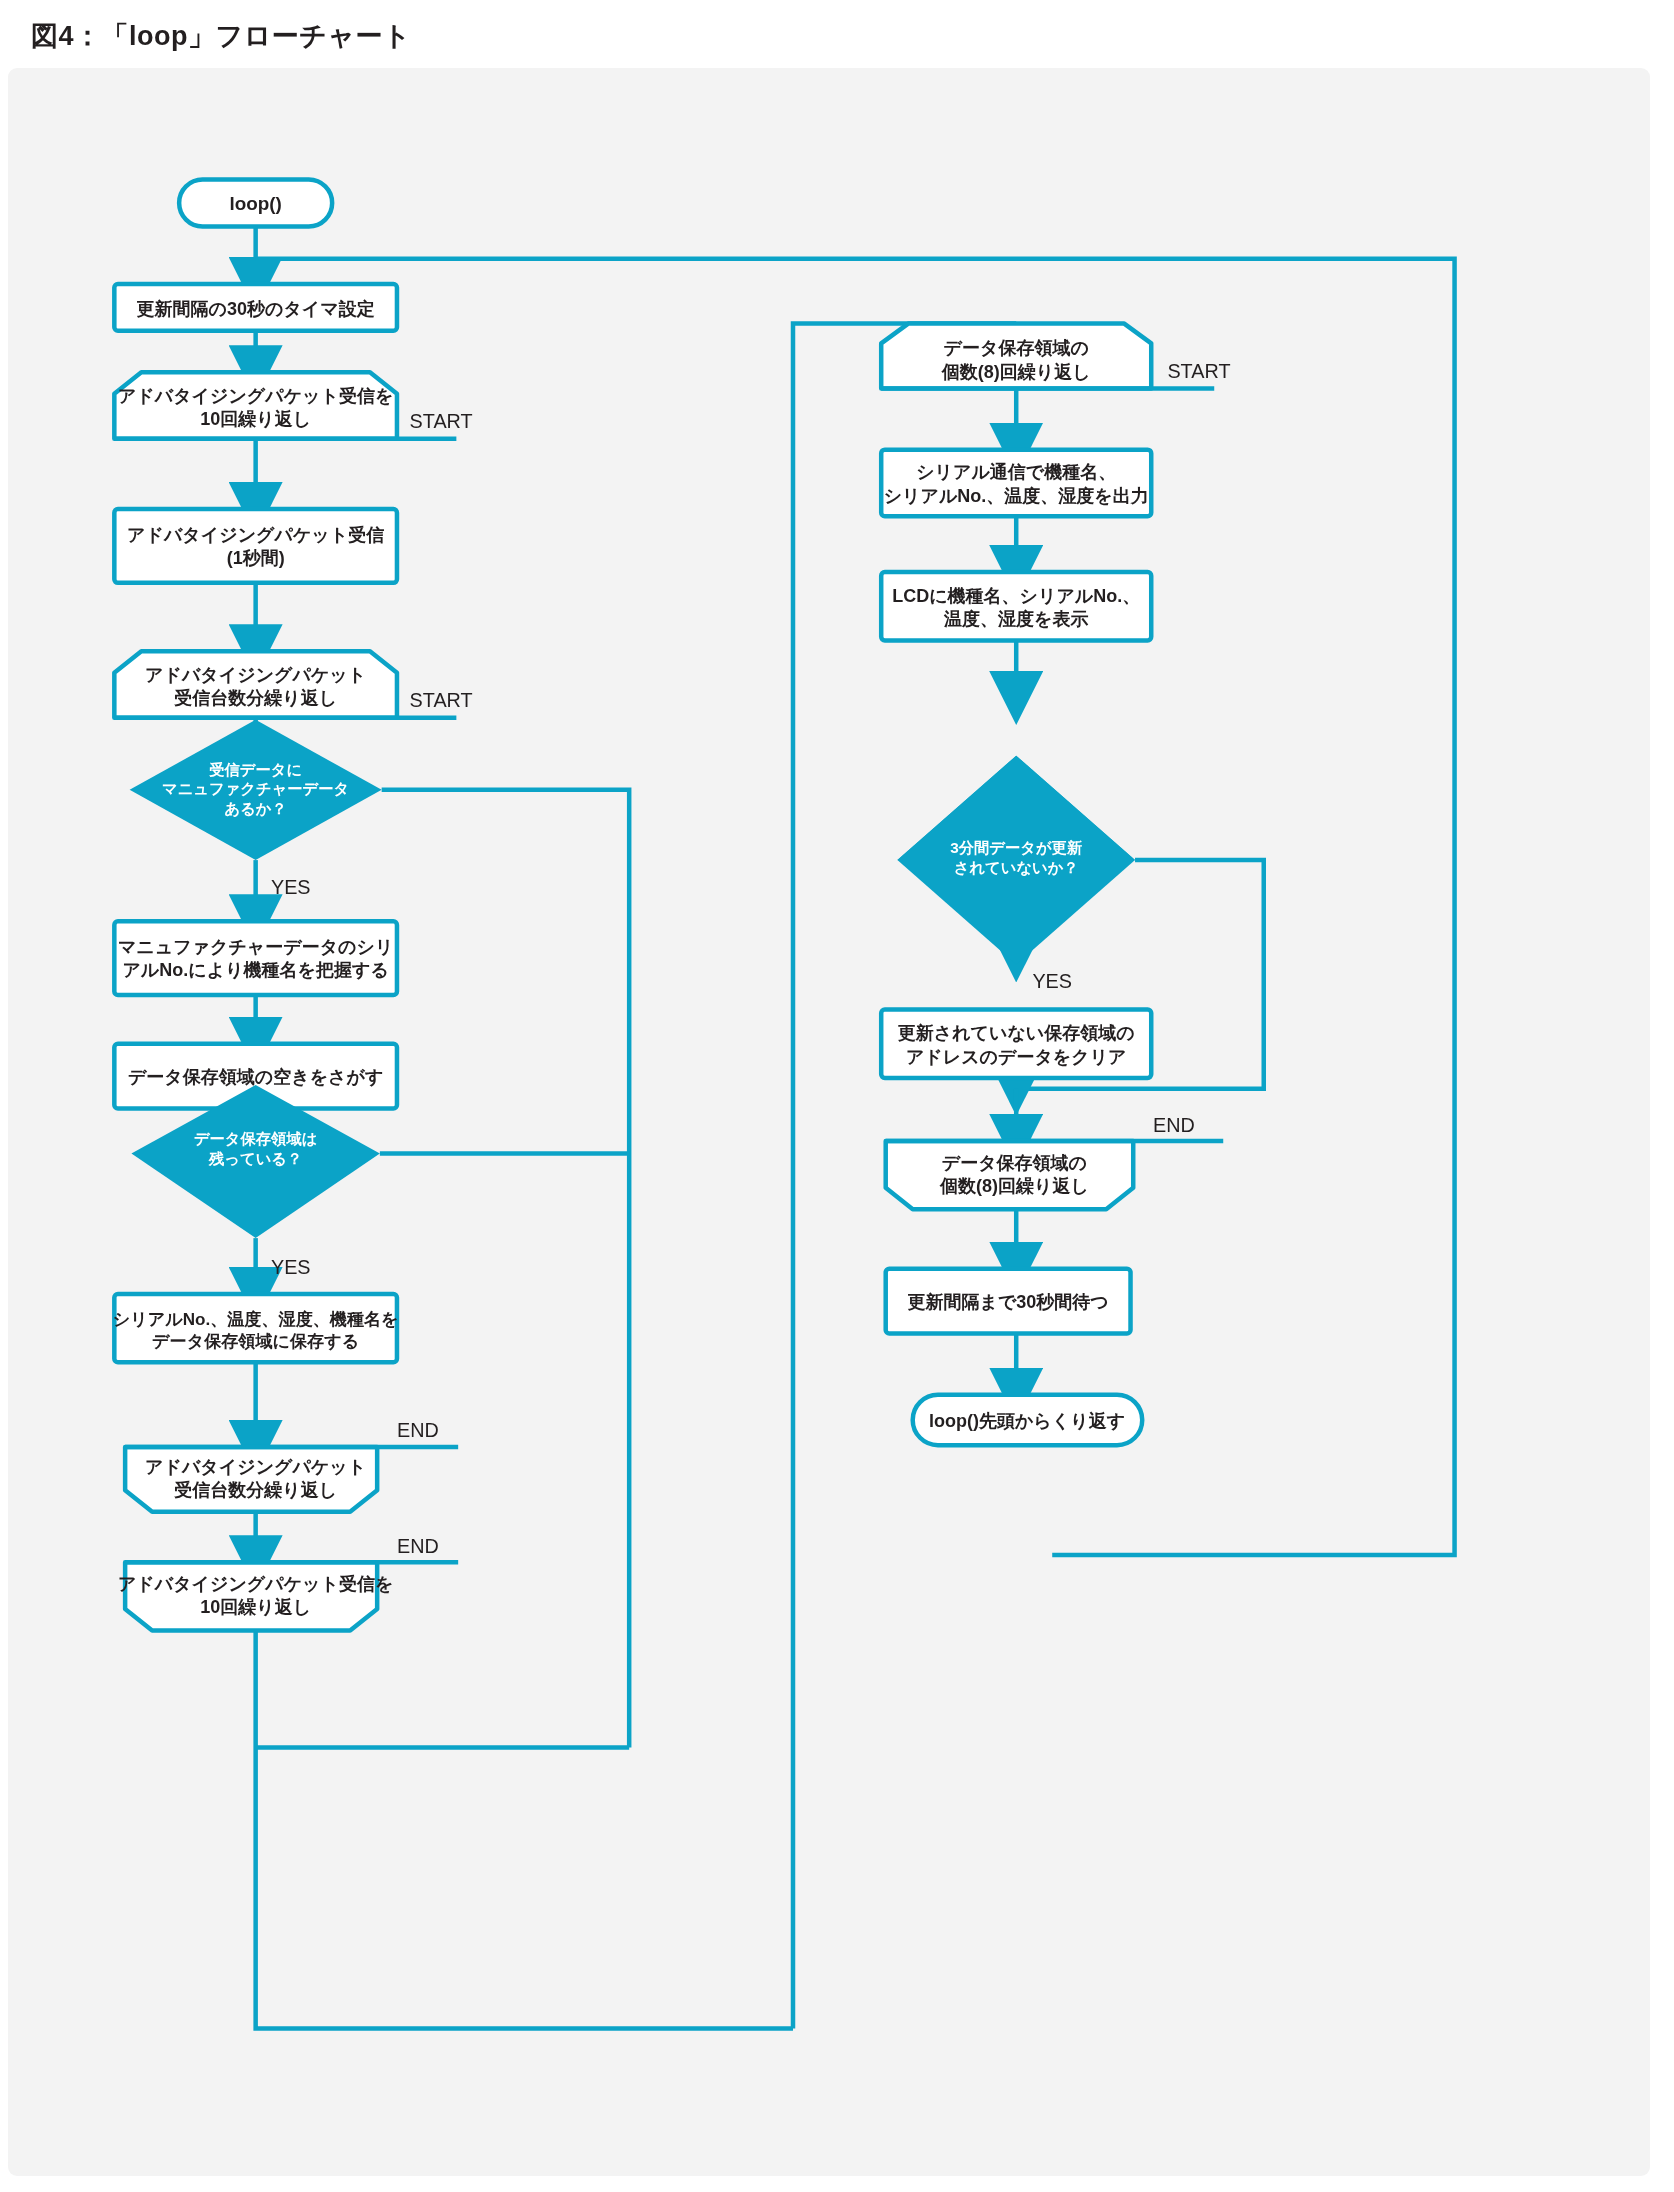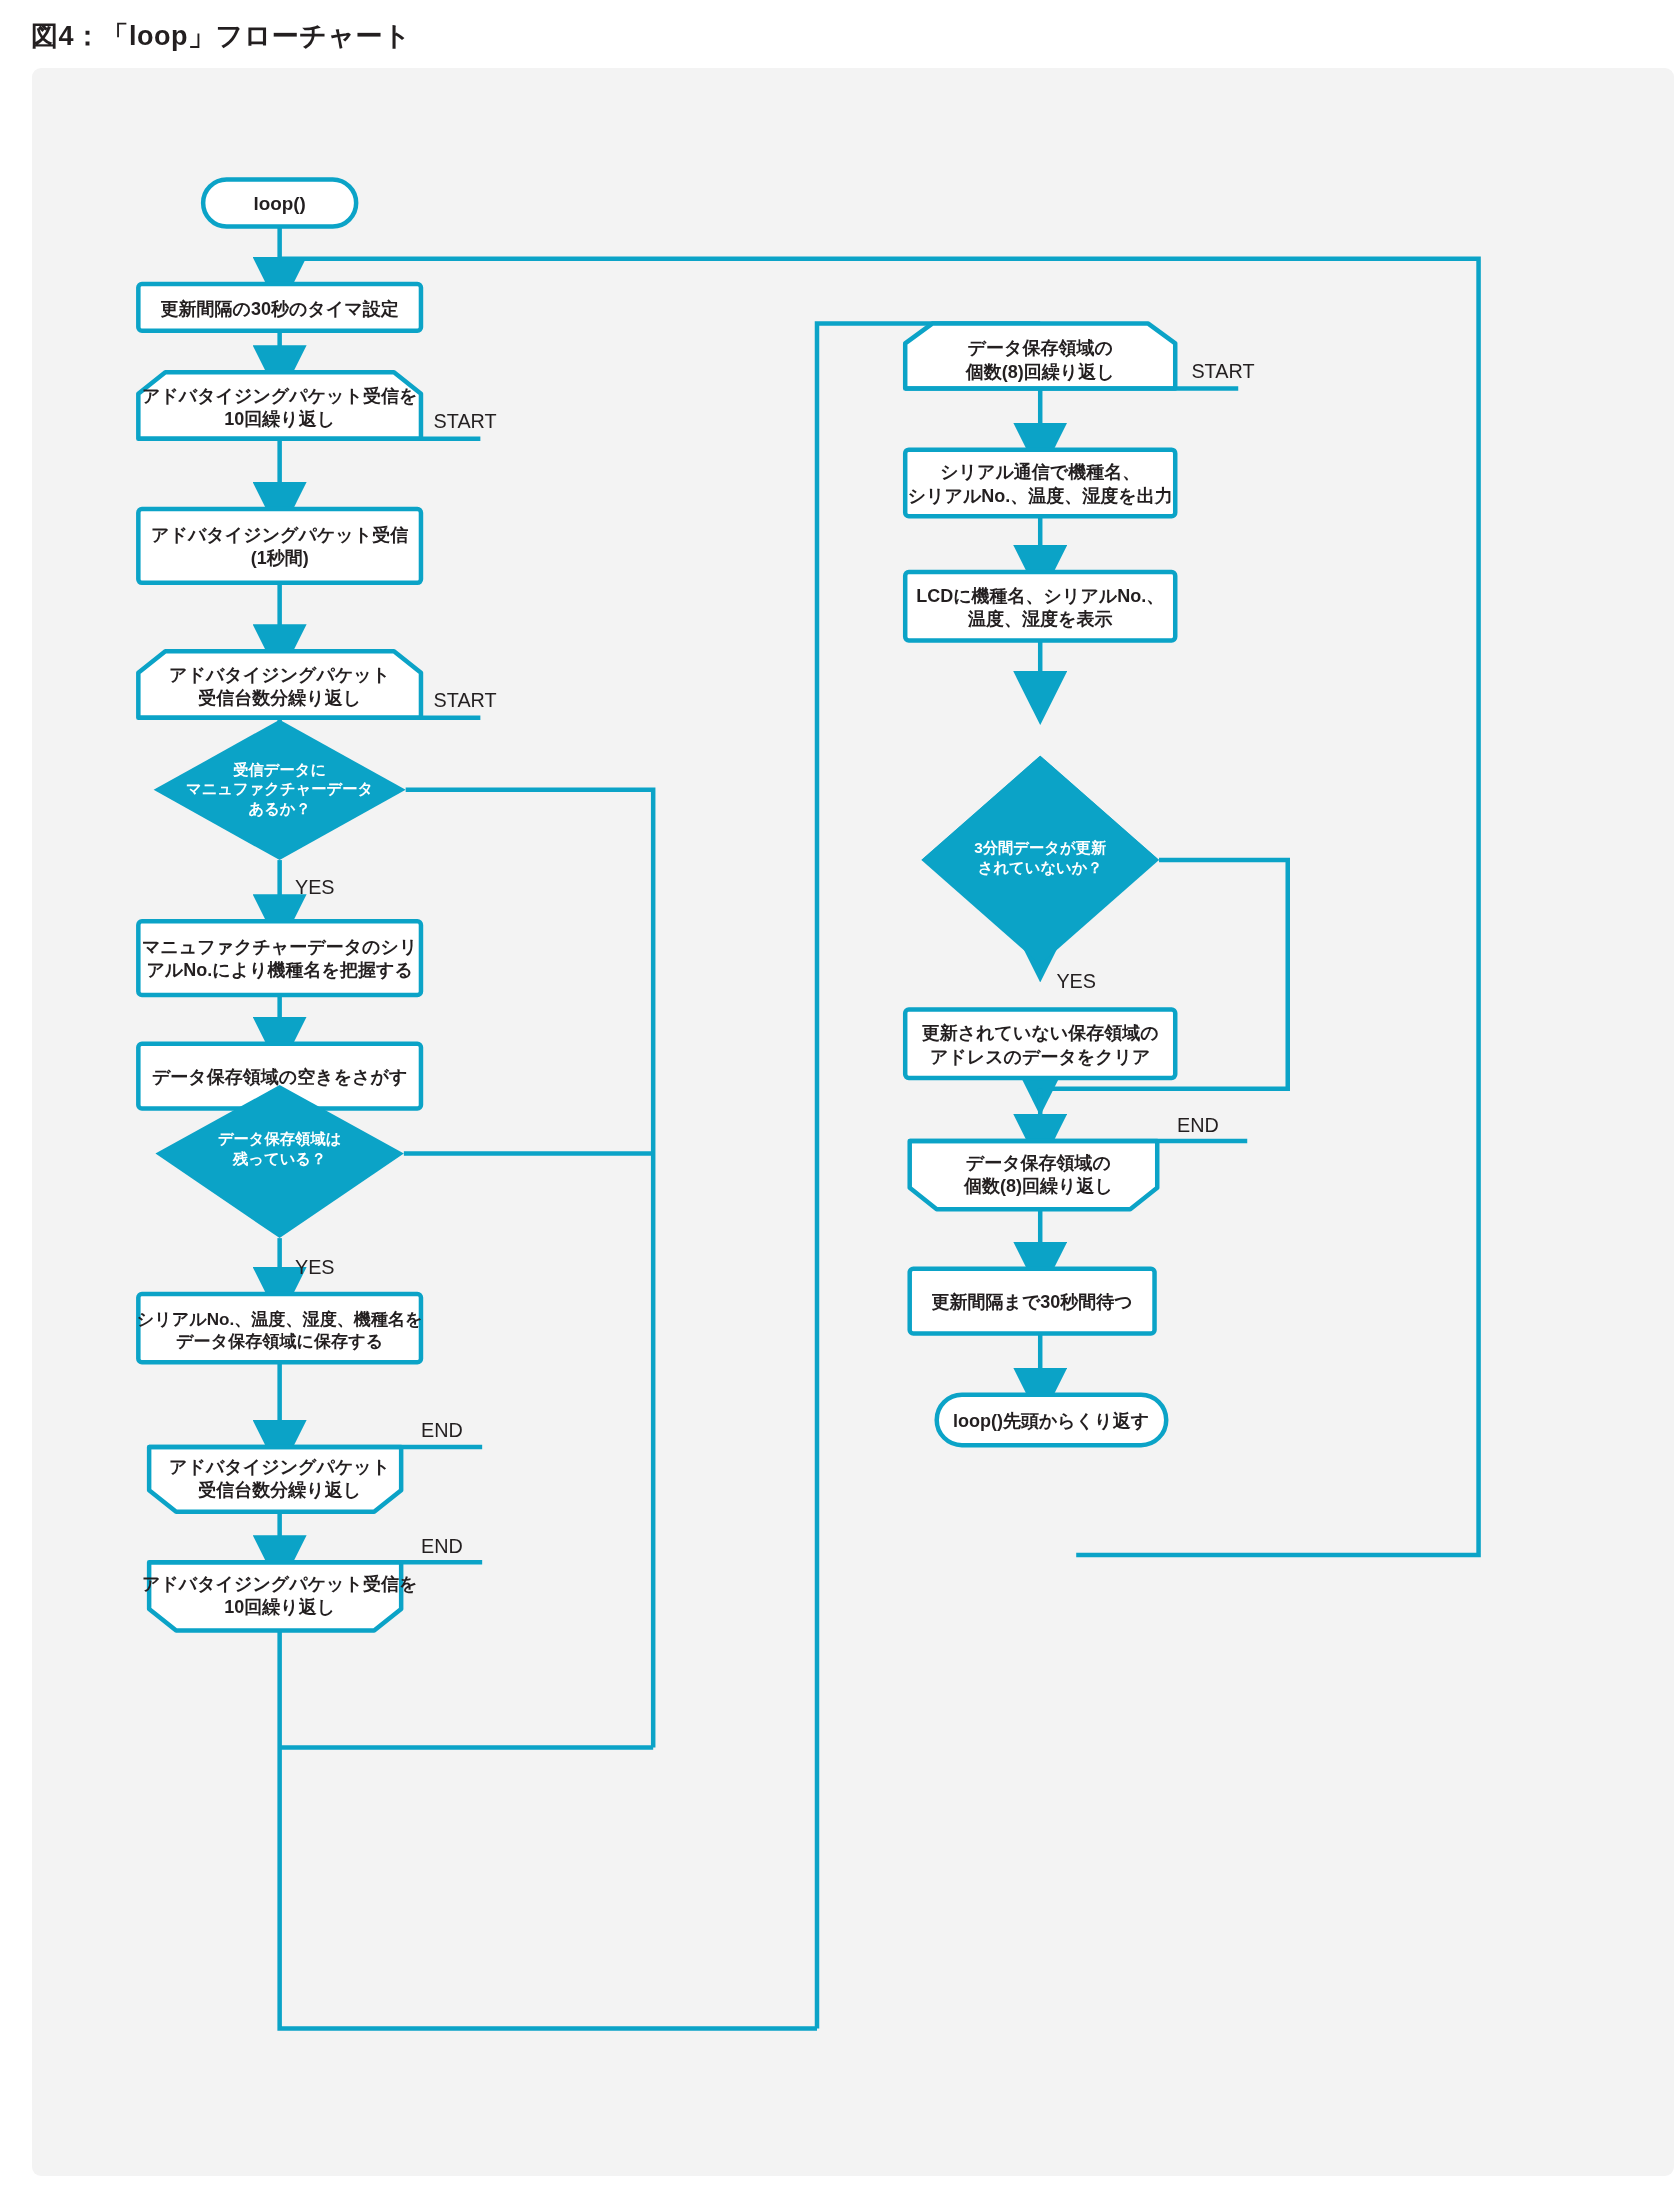--- a/index.html
+++ b/index.html
@@ -1,20 +1,20 @@
 <!DOCTYPE html>
 <html style="font-size:14.4px"><head>
 <meta charset="utf-8">
 <style>
   html,body{margin:0;padding:0;background:#ffffff;}
   body{font-family:"Liberation Sans","DejaVu Sans",sans-serif;}
   #page{position:relative;width:1674px;height:2193px;background:#ffffff;overflow:hidden;}
   #titlebar{position:absolute;left:0;top:0;width:1674px;height:68px;background:#ffffff;}
   #title{position:absolute;left:31px;top:18px;font-size:27px;font-weight:bold;color:#231f20;letter-spacing:0.5px;}
-  #canvas{position:absolute;left:32px;top:68px;width:1642px;height:2108px;background:#f3f3f3;border-radius:9px;}
+  #canvas{position:absolute;left:8px;top:68px;width:1642px;height:2108px;background:#f3f3f3;border-radius:9px;}
   svg{display:block;}
   .nodeText{font-family:"Liberation Sans","DejaVu Sans",sans-serif;font-weight:bold;fill:#231f20;}
   .nodeTextW{font-family:"Liberation Sans","DejaVu Sans",sans-serif;font-weight:bold;fill:#ffffff;}
   .edgeLbl{font-family:"Liberation Sans","DejaVu Sans",sans-serif;font-weight:normal;fill:#231f20;font-size:22px;}
 </style>
 </head>
 <body>
 
 <div id="page">
 

